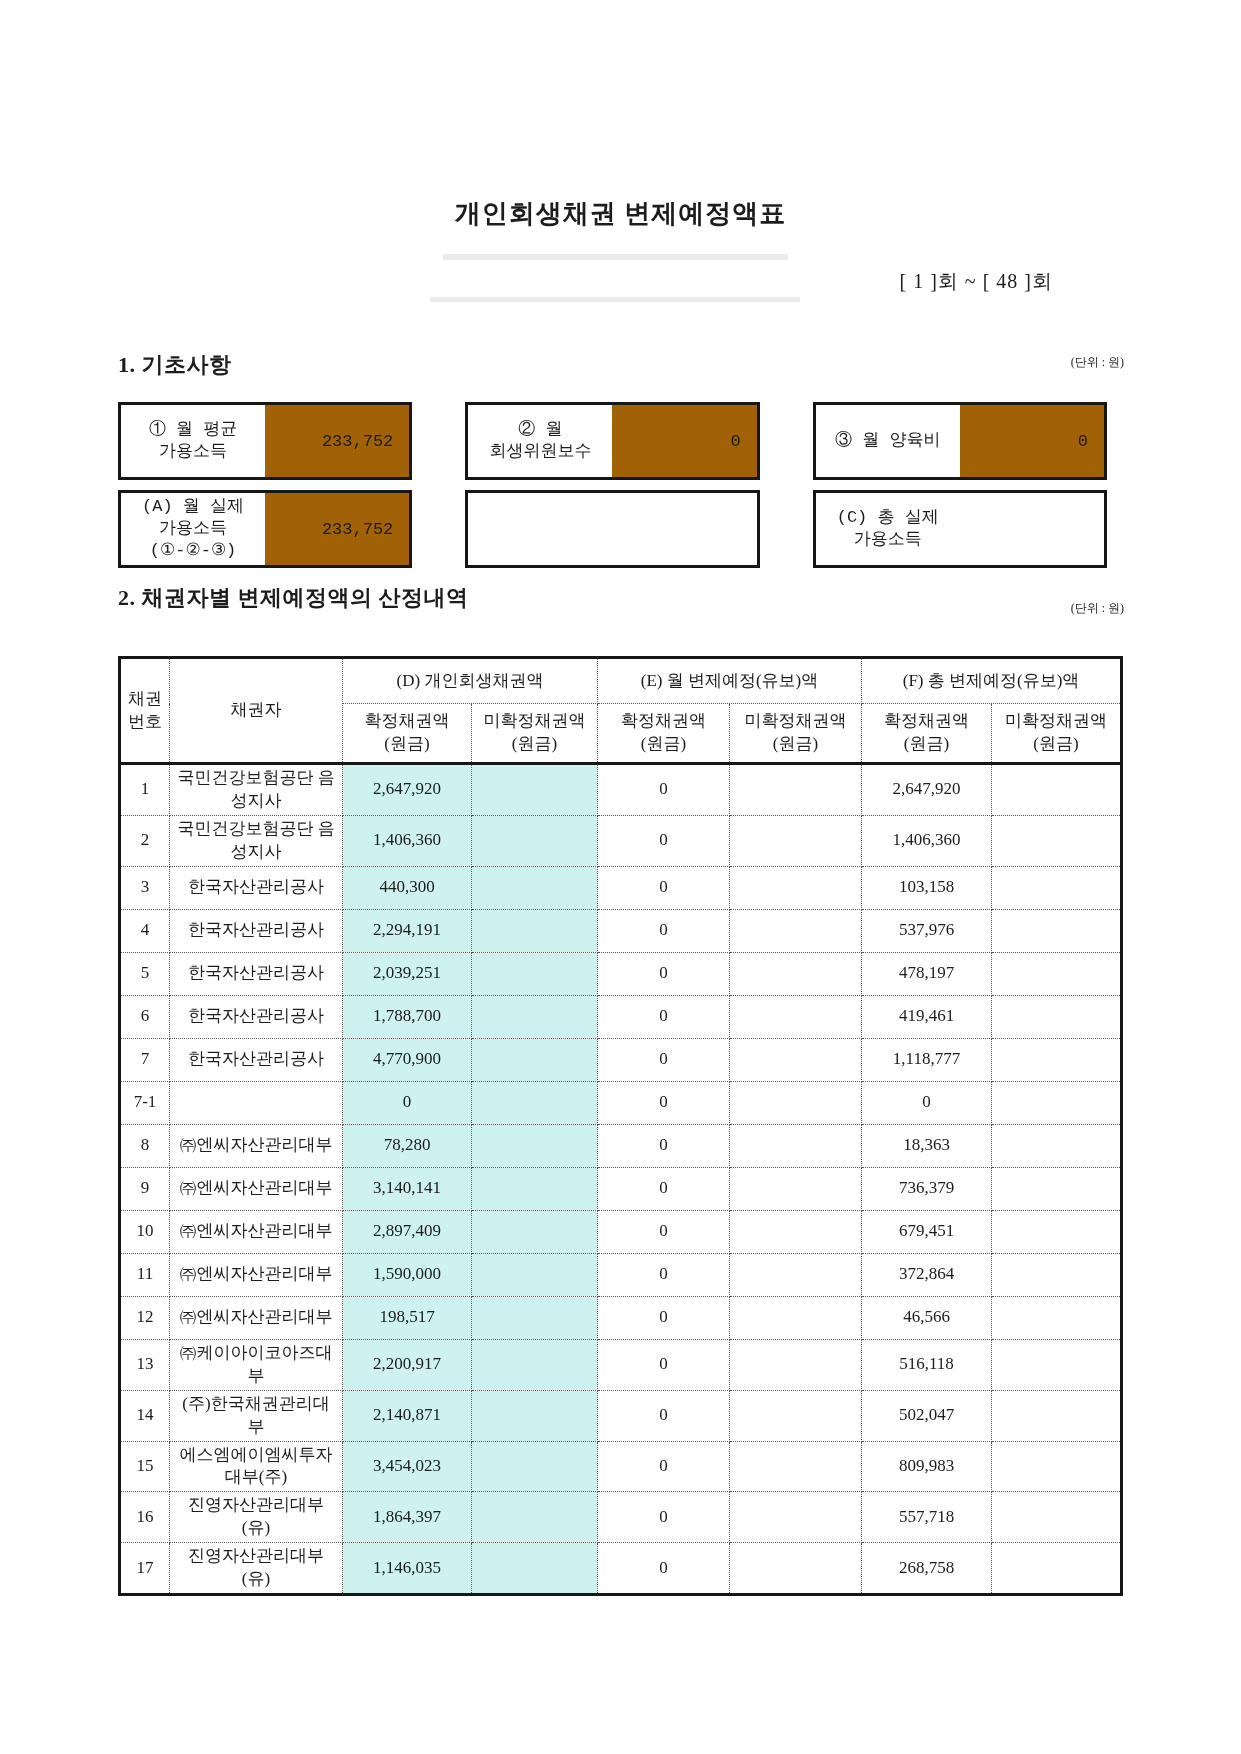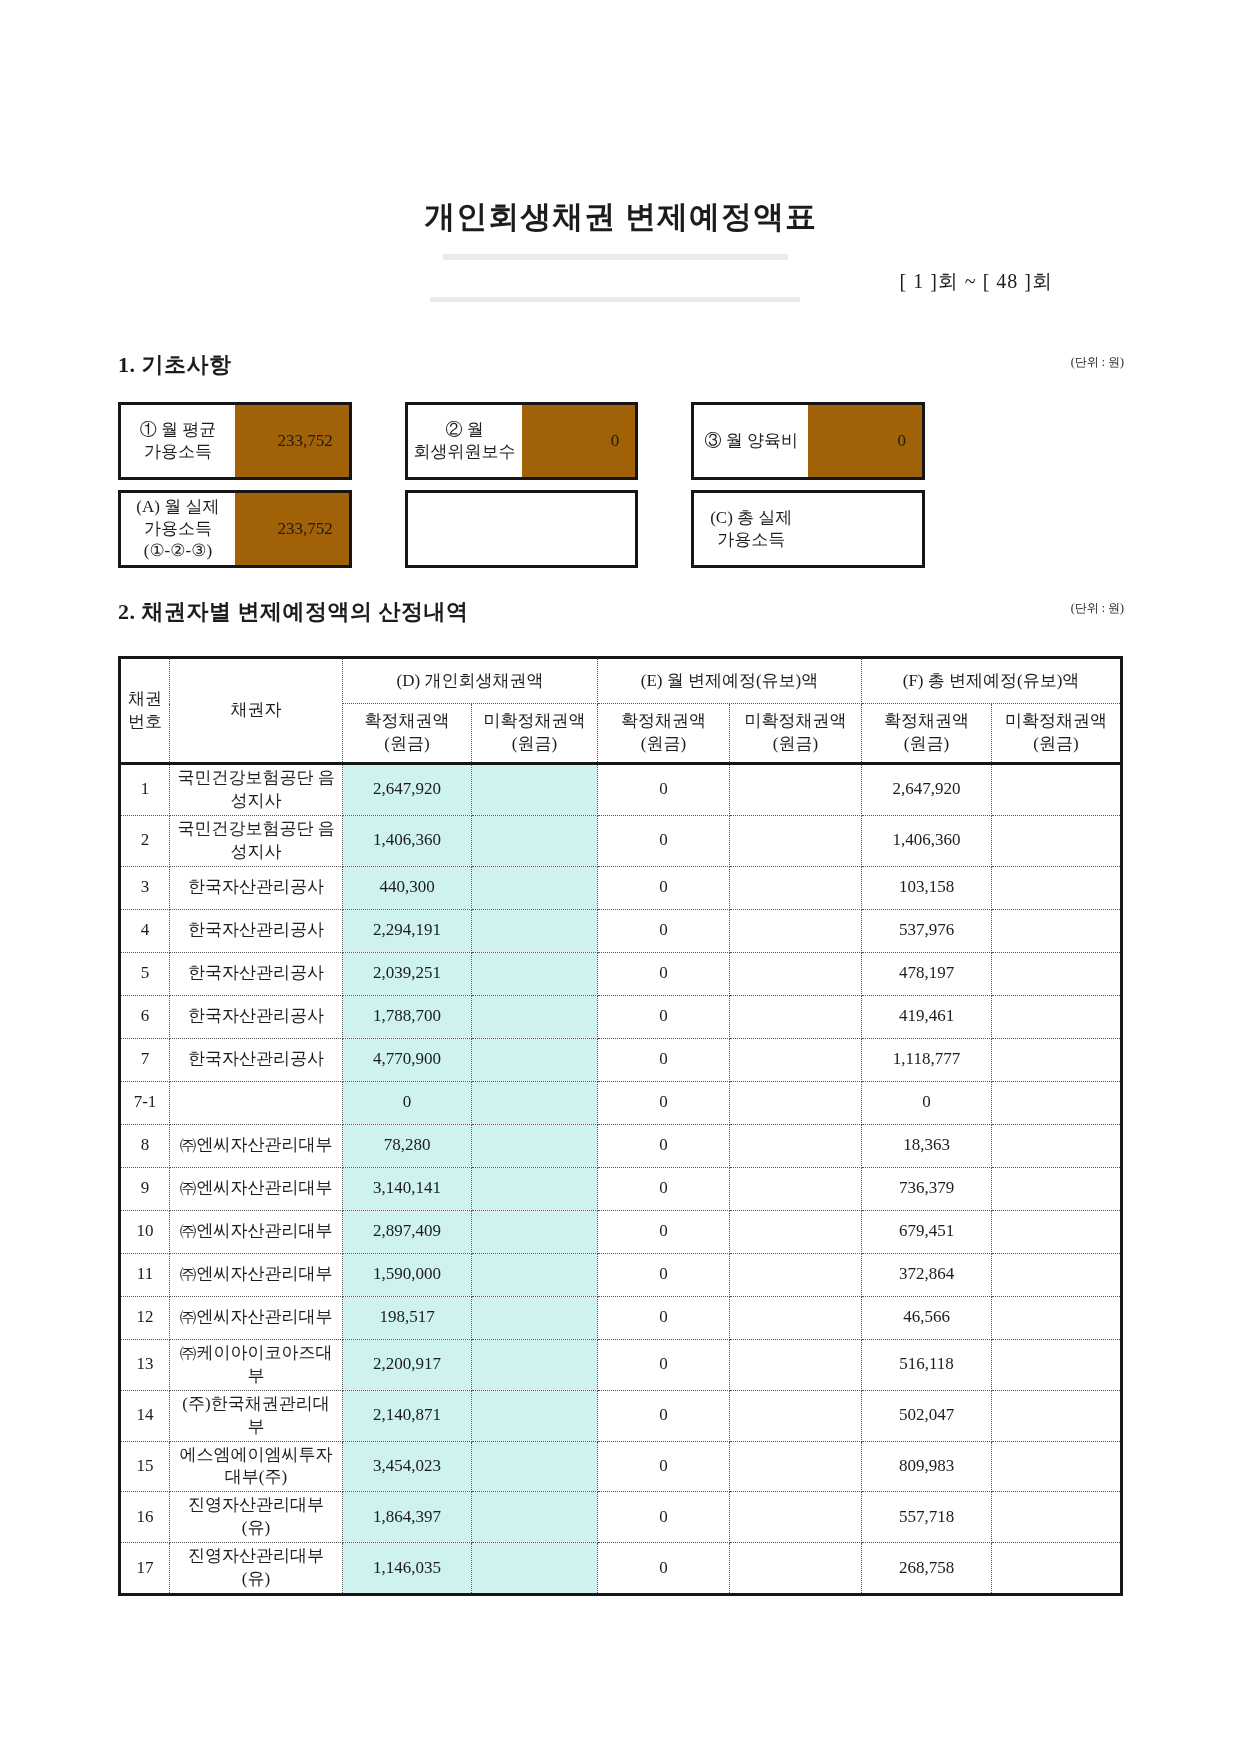--- a/index.html
+++ b/index.html
@@ -5,36 +5,36 @@
   html,body { margin:0; padding:0; background:#9b9b9b; }
   .page {
     position:relative; width:1241px; height:1754px; margin:0 auto;
     background:#ffffff; overflow:hidden;
     font-family:"Liberation Serif","DejaVu Serif",serif; color:#1c1c1c;
   }
   .pre { white-space:pre-line; }
 
   .doc-title {
     position:absolute; top:196px; left:0; width:100%;
-    text-align:center; font-size:31px; font-weight:bold; letter-spacing:1px;
+    text-align:center; font-size:26px; font-weight:bold; letter-spacing:1px;
   }
   .artifact { position:absolute; background:#ebebe8; }
   #artifact-1 { left:443px; top:254px; width:345px; height:6px; }
   #artifact-2 { left:430px; top:297px; width:370px; height:5px; }
 
   .round-range { position:absolute; top:268px; right:188px; font-size:20px; letter-spacing:1px;margin-left:46px; }
 
   .section-head { position:absolute; font-size:22px; font-weight:bold; letter-spacing:0.5px; }
   #sec1-head { left:118px; top:350px; }
-  #sec2-head { left:118px; top:597px; }
+  #sec2-head { left:118px; top:583px; }
   .unit-note { position:absolute; right:117px; font-size:12px; }
   #unit1 { top:354px; }
   #unit2 { top:600px; }
 
-  .box-row { position:absolute; left:118px; width:807px; display:flex; gap:53px; }
+  .box-row { position:absolute; left:118px; width:989px; display:flex; gap:53px;font-family:Liberation Mono, monospace; }
   #box-row-1 { top:402px; height:78px; }
   #box-row-2 { top:490px; height:78px; }
   .info-box { flex:1; border:3px solid #161616; background:#ffffff; display:flex; }
   .box-label {
     width:50%; display:flex; align-items:center; justify-content:center;
     text-align:center; font-size:17px; line-height:1.3;
   }
   .box-value {
     width:50%; background:#a16207; box-sizing:border-box;
     display:flex; align-items:center; justify-content:flex-end;

